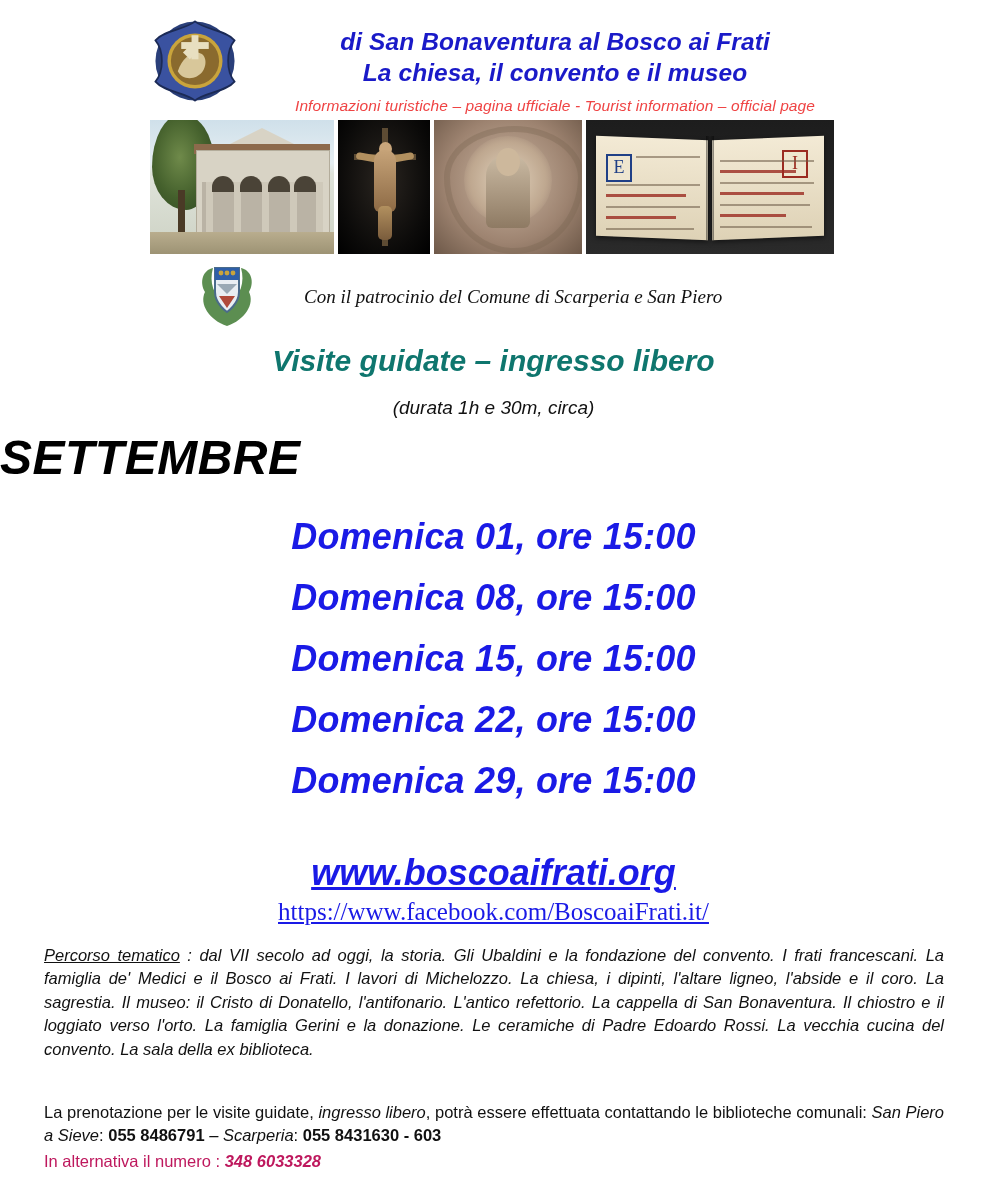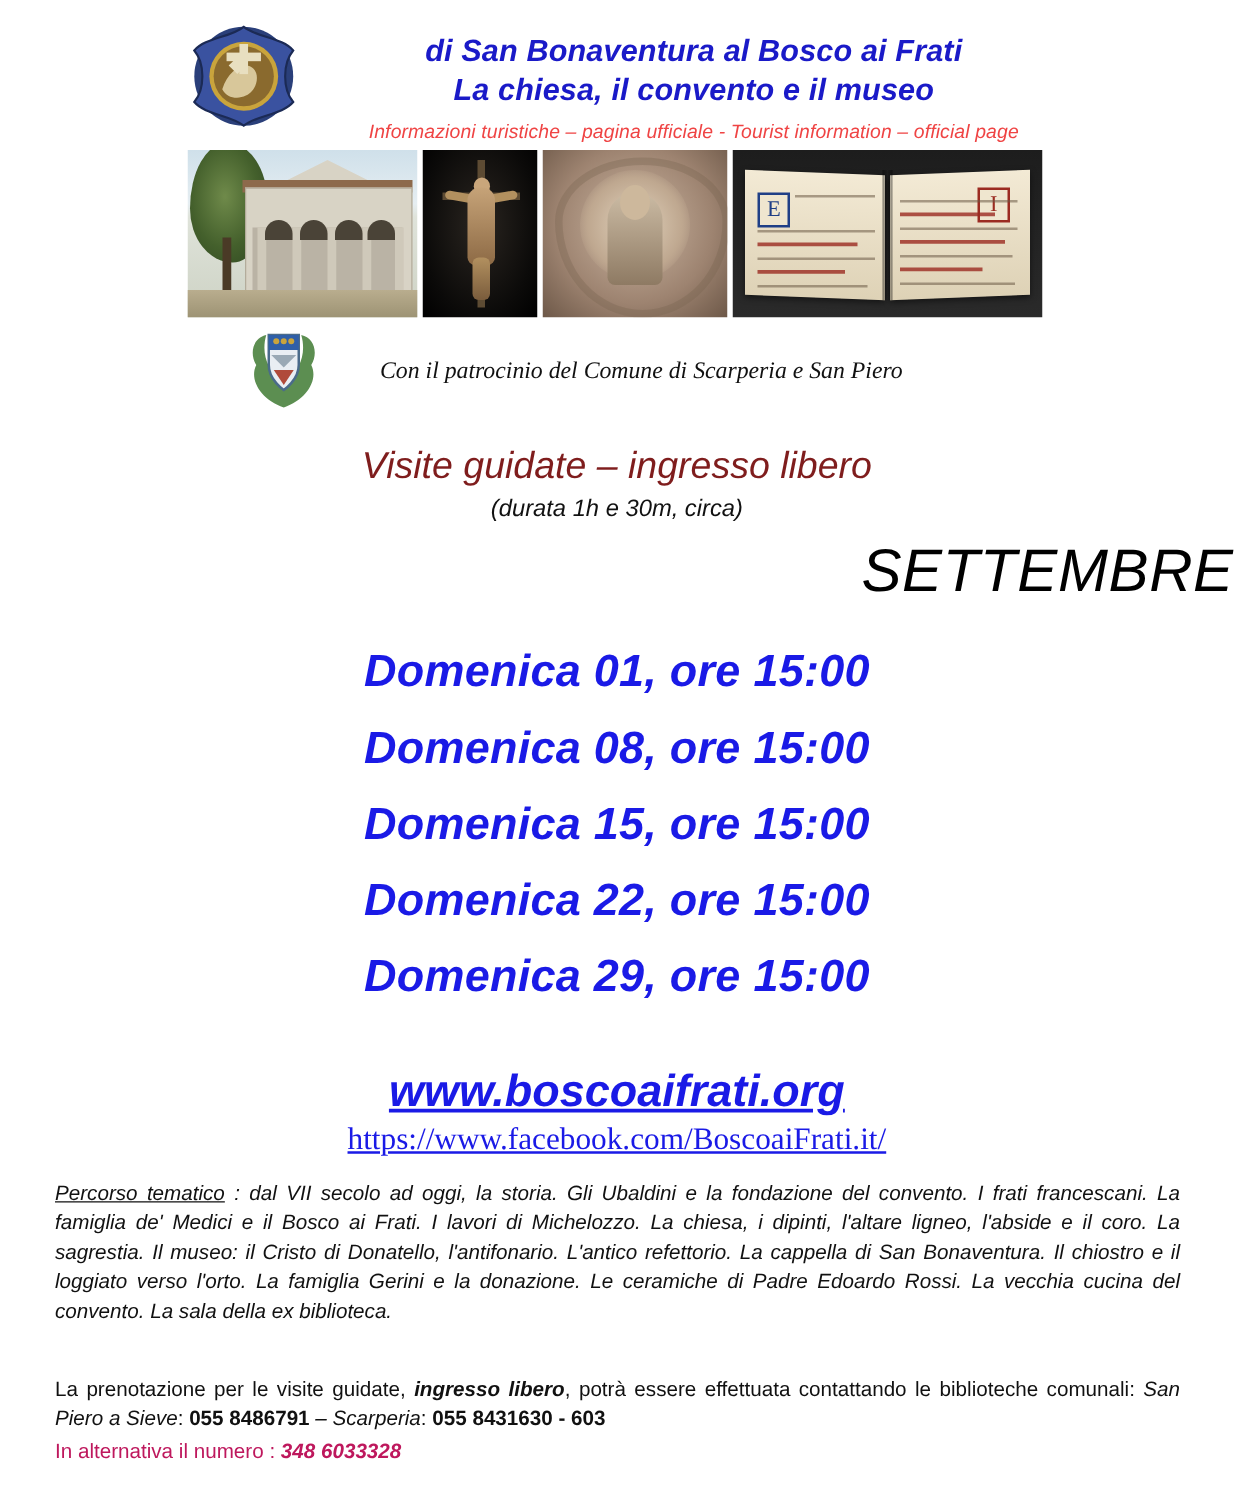--- a/index.html
+++ b/index.html
@@ -230,43 +230,43 @@
     left: 304px; top: 24px;
     font-family: "Liberation Serif", serif;
     font-style: italic;
     font-size: 19px;
     color: #111111;
   }
 
   
   .visite {
     position: absolute;
-    top: 356px; left: 0; width: 987px;
-    text-align: center;
-    font-family: "Liberation Sans", sans-serif;
-    font-weight: normal;
+    top: 344px; left: 0; width: 987px;
+    text-align: center;
+    font-family: "Liberation Sans", sans-serif;
+    font-weight: bold;
     font-style: italic;
     font-size: 30px;
-    color: #7f1d1d;
+    color: #0f766e;
   }
   .durata {
     position: absolute;
     top: 397px; left: 0; width: 987px;
     text-align: center;
     font-family: "Liberation Sans", sans-serif;
     font-style: italic;
     font-size: 19px;
     color: #111111;
   }
   .month {
     position: absolute;
     top: 430px; left: 0; width: 987px;
-    text-align: right;
-    font-family: "Liberation Sans", sans-serif;
-    font-weight: normal;
+    text-align: left;
+    font-family: "Liberation Sans", sans-serif;
+    font-weight: bold;
     font-style: italic;
     font-size: 48px;
     color: #000000;
     letter-spacing: 0.5px;
   }
   .dates {
     position: absolute;
     top: 506px; left: 0; width: 987px;
     text-align: center;
   }
@@ -332,21 +332,21 @@
   .prenotazione {
     position: absolute;
     left: 44px; top: 1101px;
     width: 900px;
     font-family: "Liberation Sans", sans-serif;
     font-size: 16.5px;
     line-height: 1.42;
     color: #111111;
     text-align: justify;
   }
-  .prenotazione .b { font-weight: bold; font-style: italic; }
+  .prenotazione .b { font-weight: normal; font-style: italic; }
   .prenotazione .i { font-style: italic; }
   .prenotazione .bi { font-weight: bold; }
   .alternativa {
     position: absolute;
     left: 44px; top: 1152px;
     width: 900px;
     font-family: "Liberation Sans", sans-serif;
     font-size: 16.5px;
     color: #be185d;
   }

